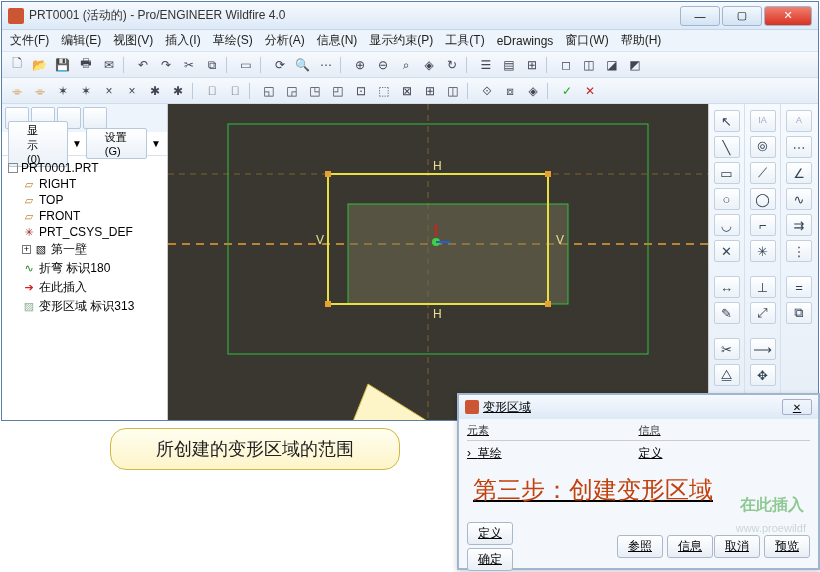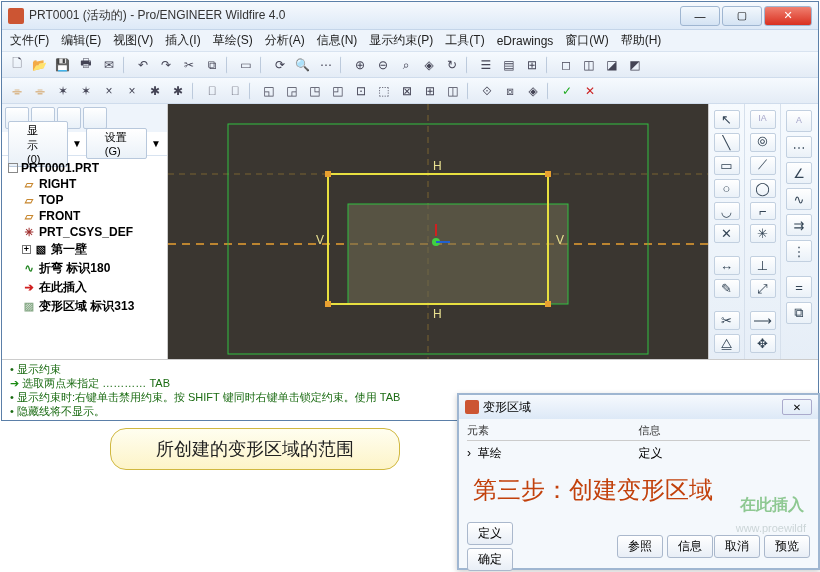--- a/index.html
+++ b/index.html
@@ -15,39 +15,39 @@
   .menubar span { cursor: default; }
   .toolbar { height: 26px; background: linear-gradient(#f6fafe,#e4ecf6); border-bottom: 1px solid #cfdcec; display: flex; align-items: center; padding: 0 4px; gap: 1px; }
   .tbtn { width: 22px; height: 22px; border: 1px solid transparent; display: flex; align-items: center; justify-content: center; font-size: 12px; color:#445; border-radius:2px; }
   .tbtn.sep { width: 6px; border-left: 1px solid #bccadc; height: 18px; margin: 0 2px; }
   .content { flex: 1; display: flex; overflow: hidden; }
   .sidebar { width: 166px; background: #fff; border-right: 1px solid #ccc; display: flex; flex-direction: column; font-size: 12px; }
   .sidebar-tabs { height: 28px; display: flex; gap:2px; padding:3px; background:#eef4fb; }
   .stab { width:24px; height:22px; border:1px solid #b8c8dc; background:linear-gradient(#fff,#e8f0f8); border-radius:2px;}
   .sidebar-opts { height: 24px; display: flex; align-items: center; gap: 4px; padding: 0 6px; border-bottom:1px solid #d8e3f0;}
   .sopt { font-size: 11px; border: 1px solid #b8c8dc; padding: 1px 18px; border-radius: 2px; background:linear-gradient(#fff,#eaf1f8);}
-  .tree { flex:1; padding: 4px 2px; overflow:auto;font-weight:bold;}
+  .tree { flex:1; padding: 4px 2px; overflow:auto;}
   .tree-item { display:flex; align-items:center; gap:3px; padding:1px 2px; white-space:nowrap;}
   .tree-item.l1{padding-left:4px;} .tree-item.l2{padding-left:18px;}
   .ticn{width:14px;height:14px;display:inline-flex;align-items:center;justify-content:center;font-size:11px;}
   .ticn.box{border:1px solid #888;width:10px;height:10px;}
   .ticn.plus{border:1px solid #777;background:#fff;width:9px;height:9px;font-size:9px;line-height:7px;}
   .ticn.plane{color:#c88830;}
   .ticn.csys{color:#a03030;}
   .ticn.bend{color:#2a8a2a;}
   .ticn.arrow{color:#d02020;}
   .canvas-wrap { flex: 1; position: relative; background: #3a3630; overflow:hidden;}
   .canvas{position:absolute;inset:0;}
   .rtool { width: 110px; background: linear-gradient(#f6fafe,#e6eef7); border-left:1px solid #ccc; display:flex;}
   .rcol{width:36px;display:flex;flex-direction:column;gap:4px;padding:6px 3px;align-items:center;border-right:1px solid #d6e0ec;}
   .rbtn{width:26px;height:22px;border:1px solid #c2d0e0;background:linear-gradient(#fff,#eaf1f8);border-radius:2px;display:flex;align-items:center;justify-content:center;font-size:13px;color:#345;}
   .statusbar{font-size:11px;color:#1a6b12;padding:2px 8px;border-top:1px solid #ccc;background:#fff;line-height:14px;}
   .statusbar .dot{color:#1a6b12;}
   .callout{position:absolute;left:110px;top:428px;width:290px;height:42px;background:linear-gradient(#fffef0,#fdf4c8);border:1px solid #d0b840;border-radius:16px;display:flex;align-items:center;justify-content:center;font-size:18px;font-family:SimSun;color:#222;}
-  .dialog{position:absolute;right:0;bottom:2px;width:363px;height:177px;border:2px solid #9fb6d1;background:#f4f8fc;font-size:12px;box-shadow:0 2px 6px rgba(0,0,0,.2);}
+  .dialog{position:absolute;right:0;bottom:2px;width:363px;height:177px;border:2px solid #9fb6d1;background:#f4f8fc;font-size:12px;box-shadow:0 2px 6px rgba(0,0,0,.2);text-decoration:underline;}
   .dlg-title{height:24px;background:linear-gradient(#f6f9fd,#dde9f7);display:flex;align-items:center;padding:0 6px;gap:4px;}
   .dlg-title .close{margin-left:auto;width:30px;height:16px;border:1px solid #aac;border-radius:2px;display:flex;align-items:center;justify-content:center;font-size:10px;}
   .dlg-body{padding:4px 8px;}
   .dlg-cols{display:flex;border-bottom:1px solid #ccc;padding-bottom:2px;}
   .dlg-cols span{flex:1;font-size:11px;color:#333;}
   .dlg-row{display:flex;padding-top:4px;}
   .dlg-row span{flex:1;}
   .dlg-red{color:#c2410c;font-size:24px;font-family:SimSun;padding:12px 6px;}
   .dlg-btn{border:1px solid #aab8cc;padding:2px 10px;background:linear-gradient(#fff,#e8eef6);border-radius:3px;font-size:12px;}
   .watermark{position:absolute;right:14px;bottom:38px;color:#9aa;font-size:11px;opacity:.45;}
@@ -265,26 +265,20 @@
         <div class="rbtn">∿</div>
         <div class="rbtn">⇉</div>
         <div class="rbtn">⋮</div>
         <div style="height:6px;"></div>
         <div class="rbtn">=</div>
         <div class="rbtn">⧉</div>
       </div>
     </div>
   </div>
 
-  <div class="statusbar">
-    <div><span class="dot">•</span> <span>显示约束</span></div>
-    <div><span style="color:#1a8a12">➔</span> <span>选取两点来指定</span> ………… TAB</div>
-    <div><span class="dot">•</span> <span>显示约束时:右键单击禁用约束。按 SHIFT 键同时右键单击锁定约束。使用 TAB</span></div>
-    <div><span class="dot">•</span> <span>隐藏线将不显示。</span></div>
-  </div>
 </div>
 
 <div class="callout">
   <span>所创建的变形区域的范围</span>
 </div>
 
 <div class="dialog">
   <div class="dlg-title">
     <span style="width:14px;height:14px;background:#c53;border-radius:2px;"></span>
     <span>变形区域</span>

